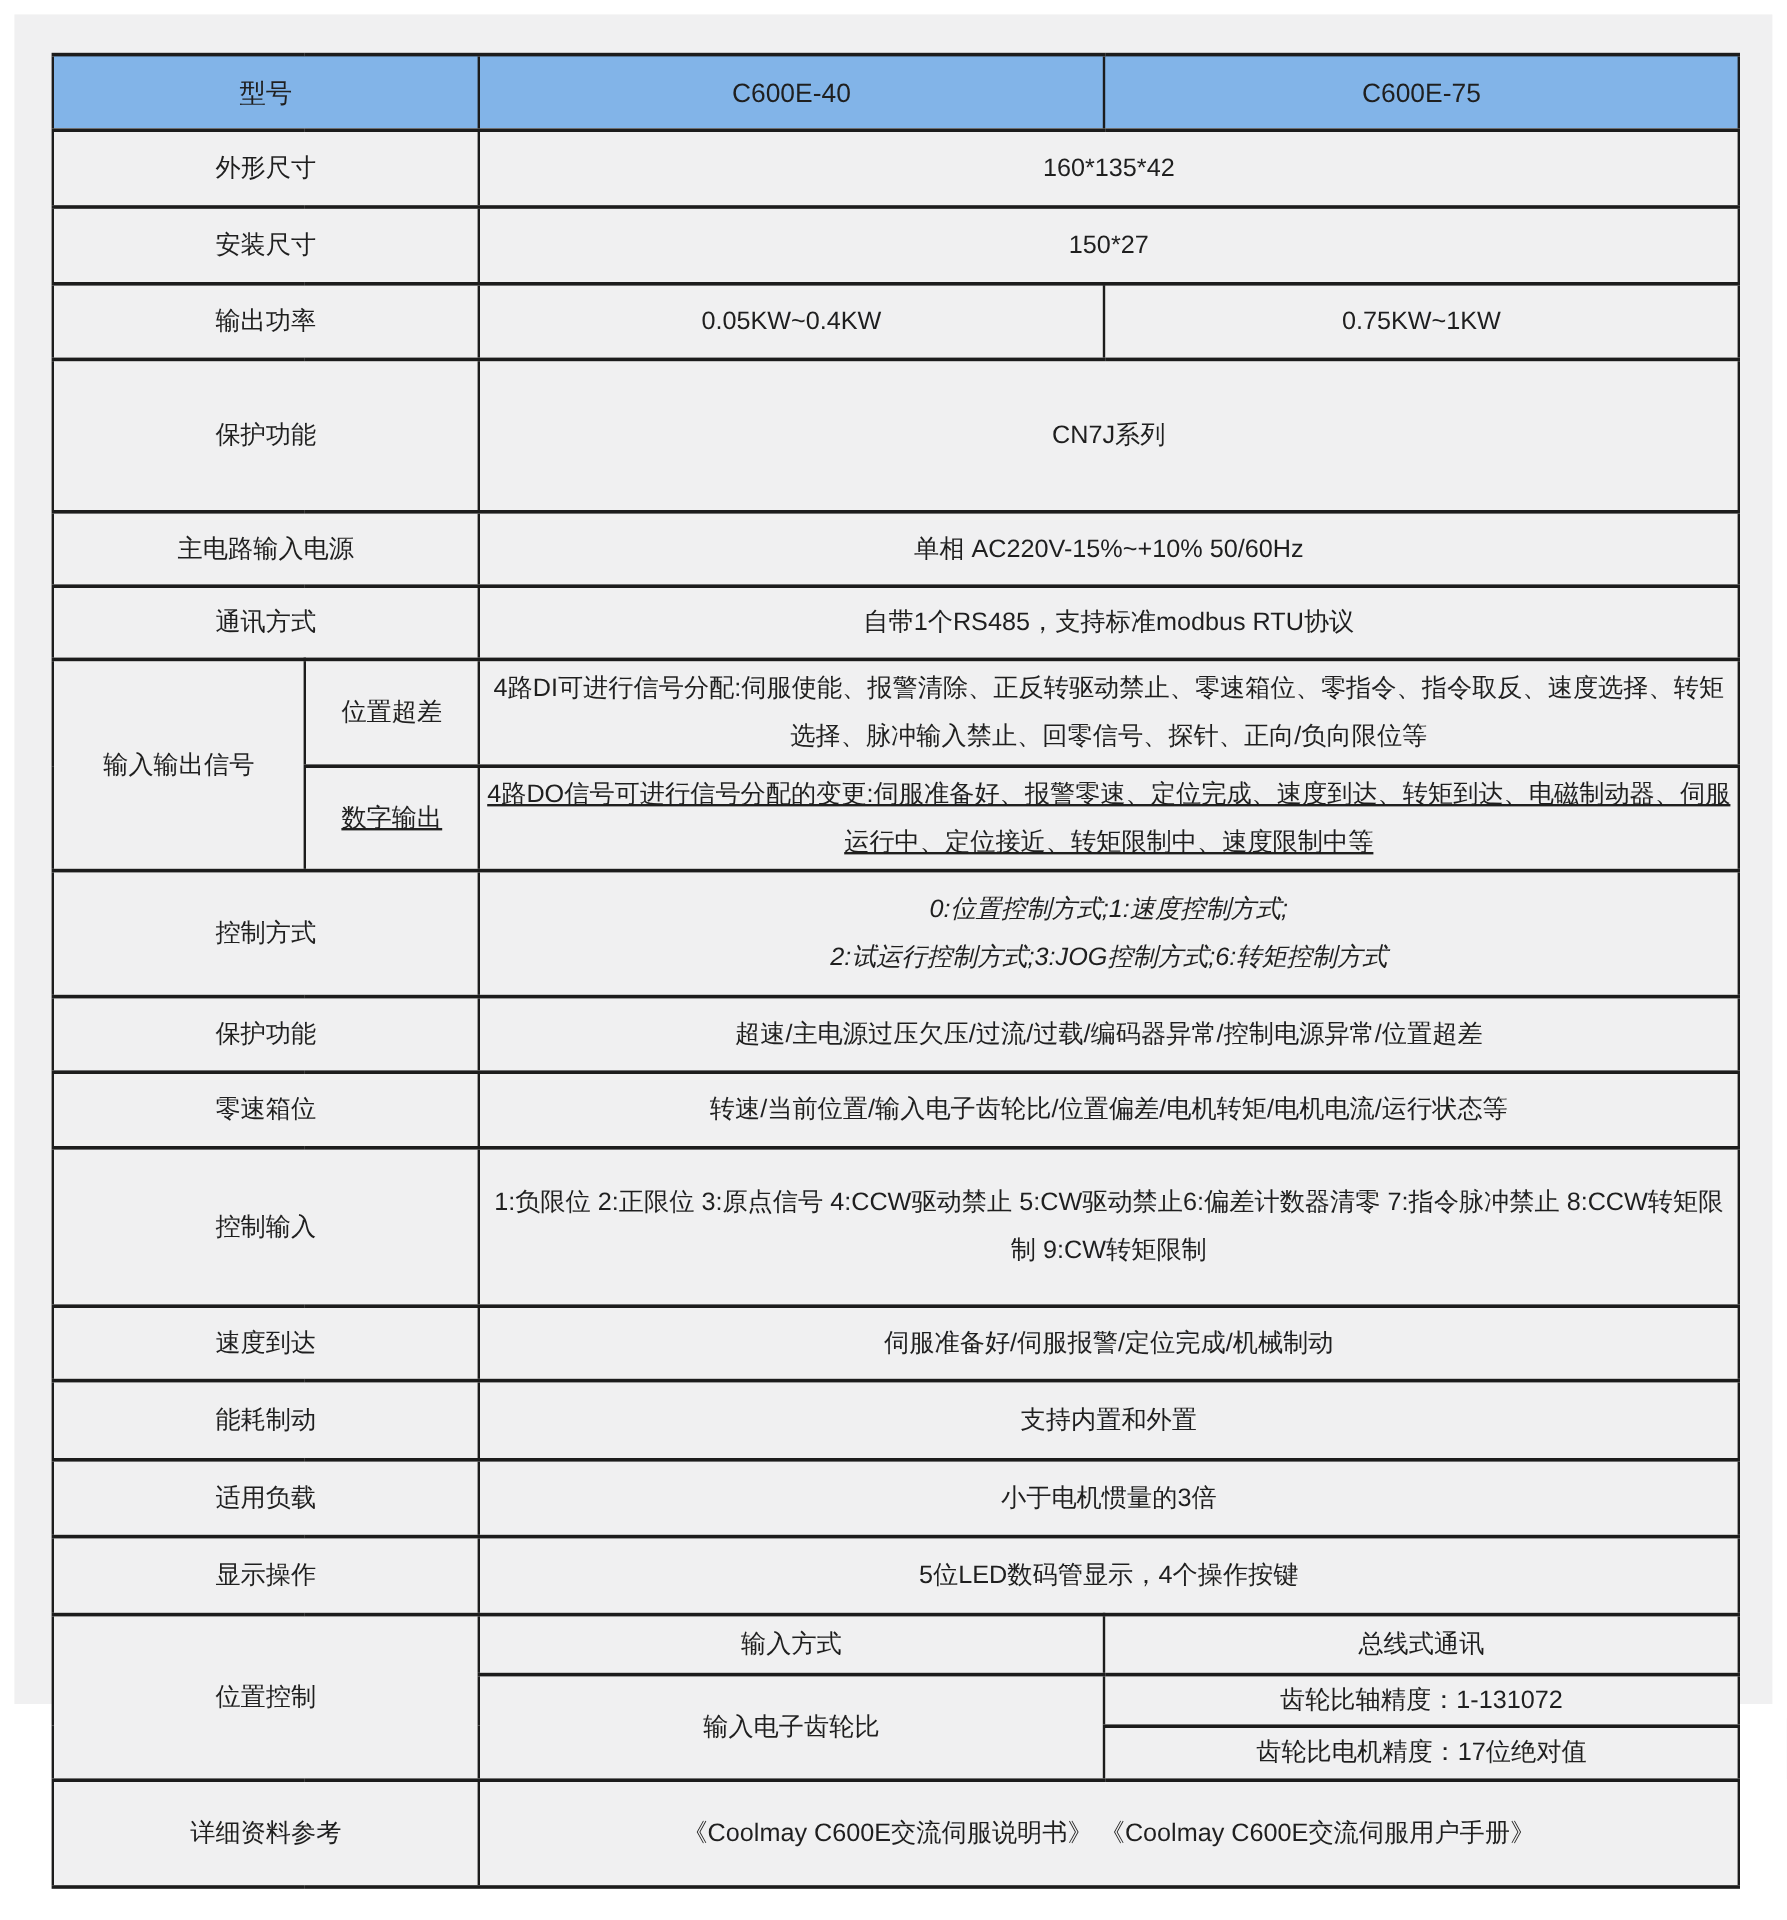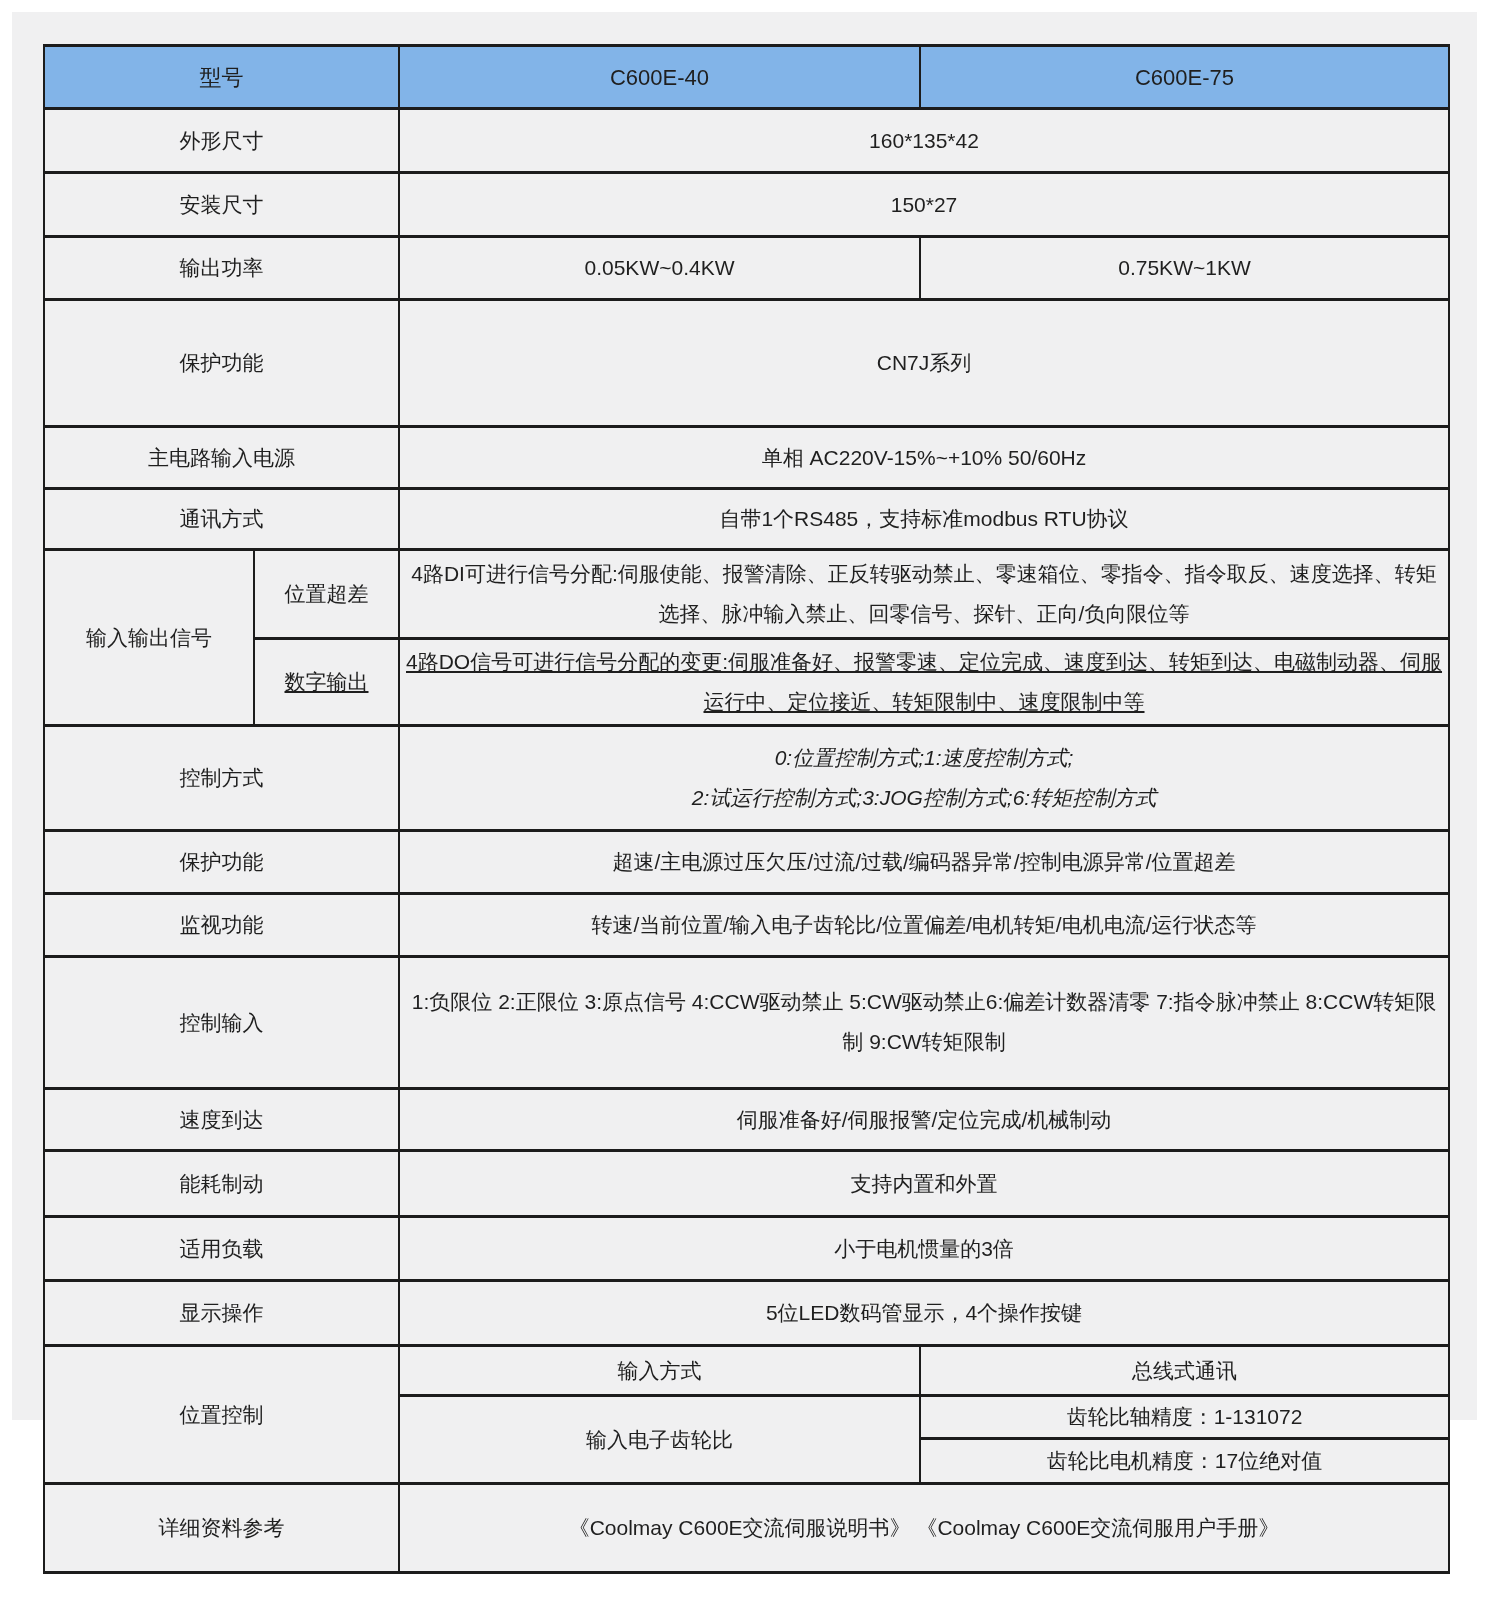--- a/index.html
+++ b/index.html
@@ -139,21 +139,21 @@
           <div>2:试运行控制方式;3:JOG控制方式;6:转矩控制方式</div>
         </td>
       </tr>
 
       <tr class="h63">
         <td colspan="2">保护功能</td>
         <td colspan="2">超速/主电源过压欠压/过流/过载/编码器异常/控制电源异常/位置超差</td>
       </tr>
 
       <tr class="h63">
-        <td colspan="2">监视功能</td>
+        <td colspan="2">零速箱位</td>
         <td colspan="2">转速/当前位置/输入电子齿轮比/位置偏差/电机转矩/电机电流/运行状态等</td>
       </tr>
 
       <tr class="h132">
         <td colspan="2">控制输入</td>
         <td colspan="2" class="multiline">1:负限位 2:正限位 3:原点信号 4:CCW驱动禁止 5:CW驱动禁止6:偏差计数器清零 7:指令脉冲禁止 8:CCW转矩限制 9:CW转矩限制</td>
       </tr>
 
       <tr class="h62">
         <td colspan="2">速度到达</td>

